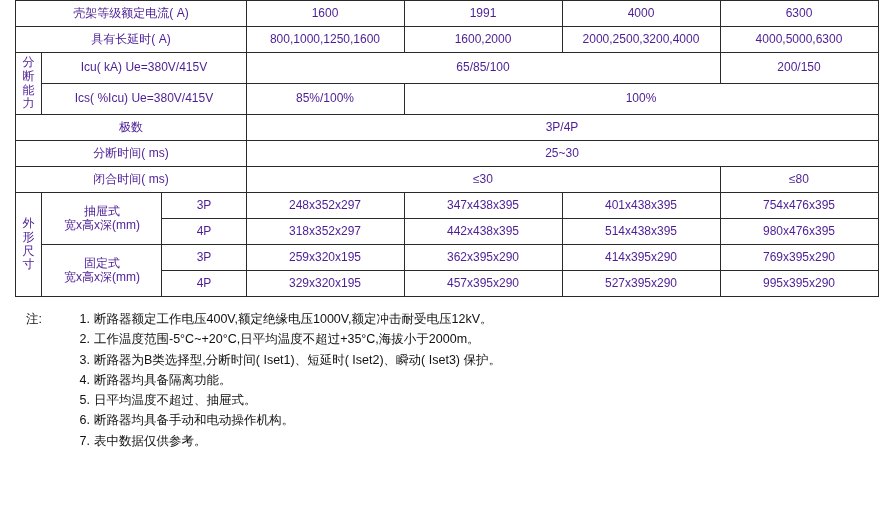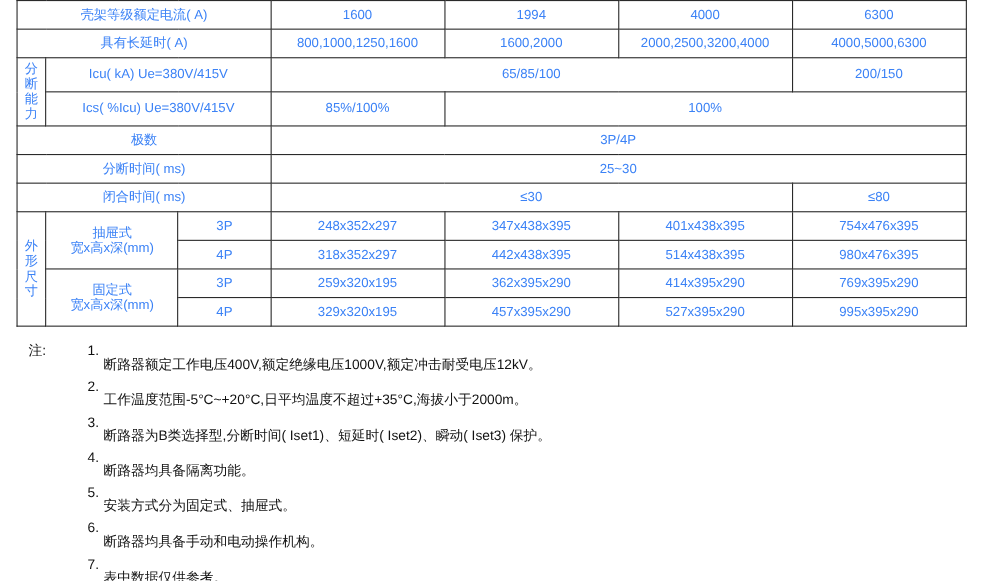--- a/index.html
+++ b/index.html
@@ -35,21 +35,21 @@
     table-layout: fixed;
   }
   table.spec td {
     border: 1px solid #2a2a2a;
     font-size: 12px;
     text-align: center;
     vertical-align: middle;
     padding: 3px 2px;
     line-height: 1.15;
     height: 19px;
-    color: #3b82f6;
+    color: #4c1d95;
   }
   td.hdr { font-size: 12px; }
   td.rowlab {
     font-size: 12px;
   }
   td.vertlab {
     width: 26px;
     font-size: 12px;
     line-height: 1.25;
     padding: 1px;
@@ -76,21 +76,20 @@
     text-align: left;
   }
   .note-num {
     width: 24px;
     flex: 0 0 24px;
     text-align: right;
     padding-right: 4px;
   }
   .note-text {
     flex: 1 1 auto;
-    margin-top: 12px;
   }
 </style>
 </head>
 <body>
 
 <div class="page">
 
 
   <table class="spec">
     <colgroup>
@@ -100,21 +99,21 @@
       <col style="width:158px">
       <col style="width:158px">
       <col style="width:158px">
       <col style="width:158px">
     </colgroup>
     <tbody>
 
       <tr>
         <td class="hdr" colspan="3">壳架等级额定电流( A)</td>
         <td>1600</td>
-        <td>1994</td>
+        <td>1991</td>
         <td>4000</td>
         <td>6300</td>
       </tr>
 
       <tr>
         <td class="hdr" colspan="3">具有长延时( A)</td>
         <td>800,1000,1250,1600</td>
         <td>1600,2000</td>
         <td>2000,2500,3200,4000</td>
         <td>4000,5000,6300</td>
@@ -220,21 +219,21 @@
       <div class="note-text">断路器为B类选择型,分断时间( Iset1)、短延时( Iset2)、瞬动( Iset3) 保护。</div>
     </div>
     <div class="note-row">
       <div class="note-lead"></div>
       <div class="note-num">4.</div>
       <div class="note-text">断路器均具备隔离功能。</div>
     </div>
     <div class="note-row">
       <div class="note-lead"></div>
       <div class="note-num">5.</div>
-      <div class="note-text">安装方式分为固定式、抽屉式。</div>
+      <div class="note-text">日平均温度不超过、抽屉式。</div>
     </div>
     <div class="note-row">
       <div class="note-lead"></div>
       <div class="note-num">6.</div>
       <div class="note-text">断路器均具备手动和电动操作机构。</div>
     </div>
     <div class="note-row">
       <div class="note-lead"></div>
       <div class="note-num">7.</div>
       <div class="note-text">表中数据仅供参考。</div>

